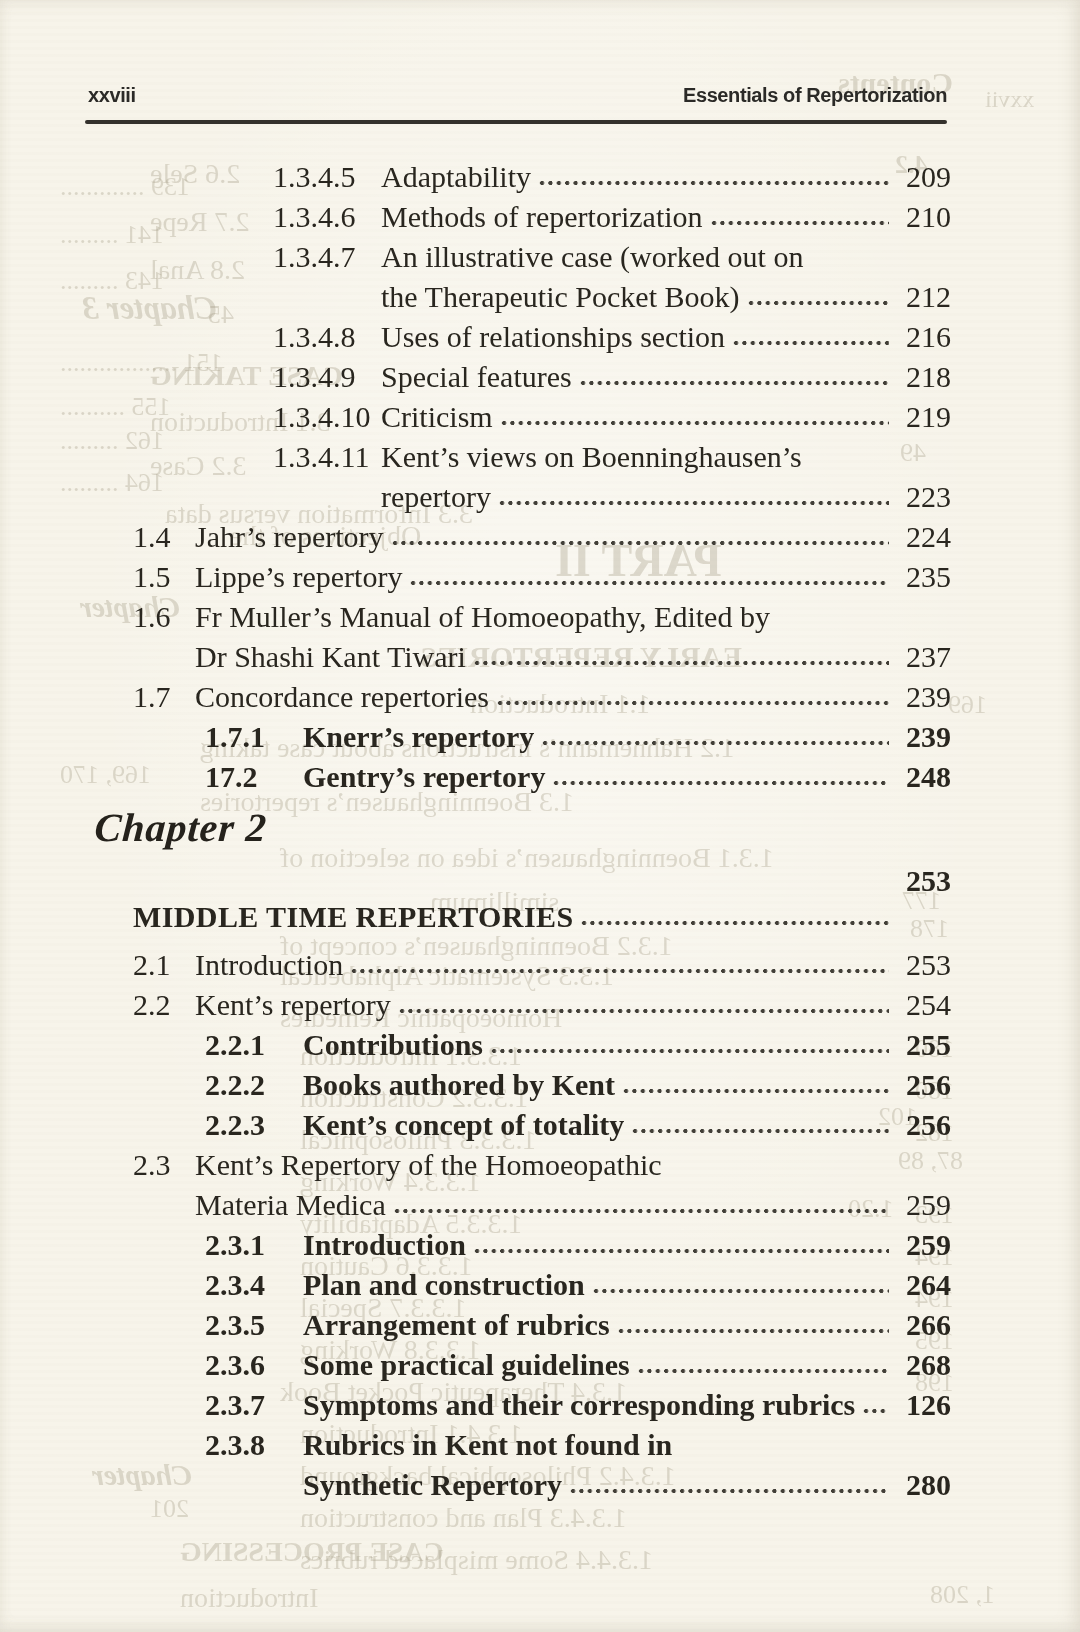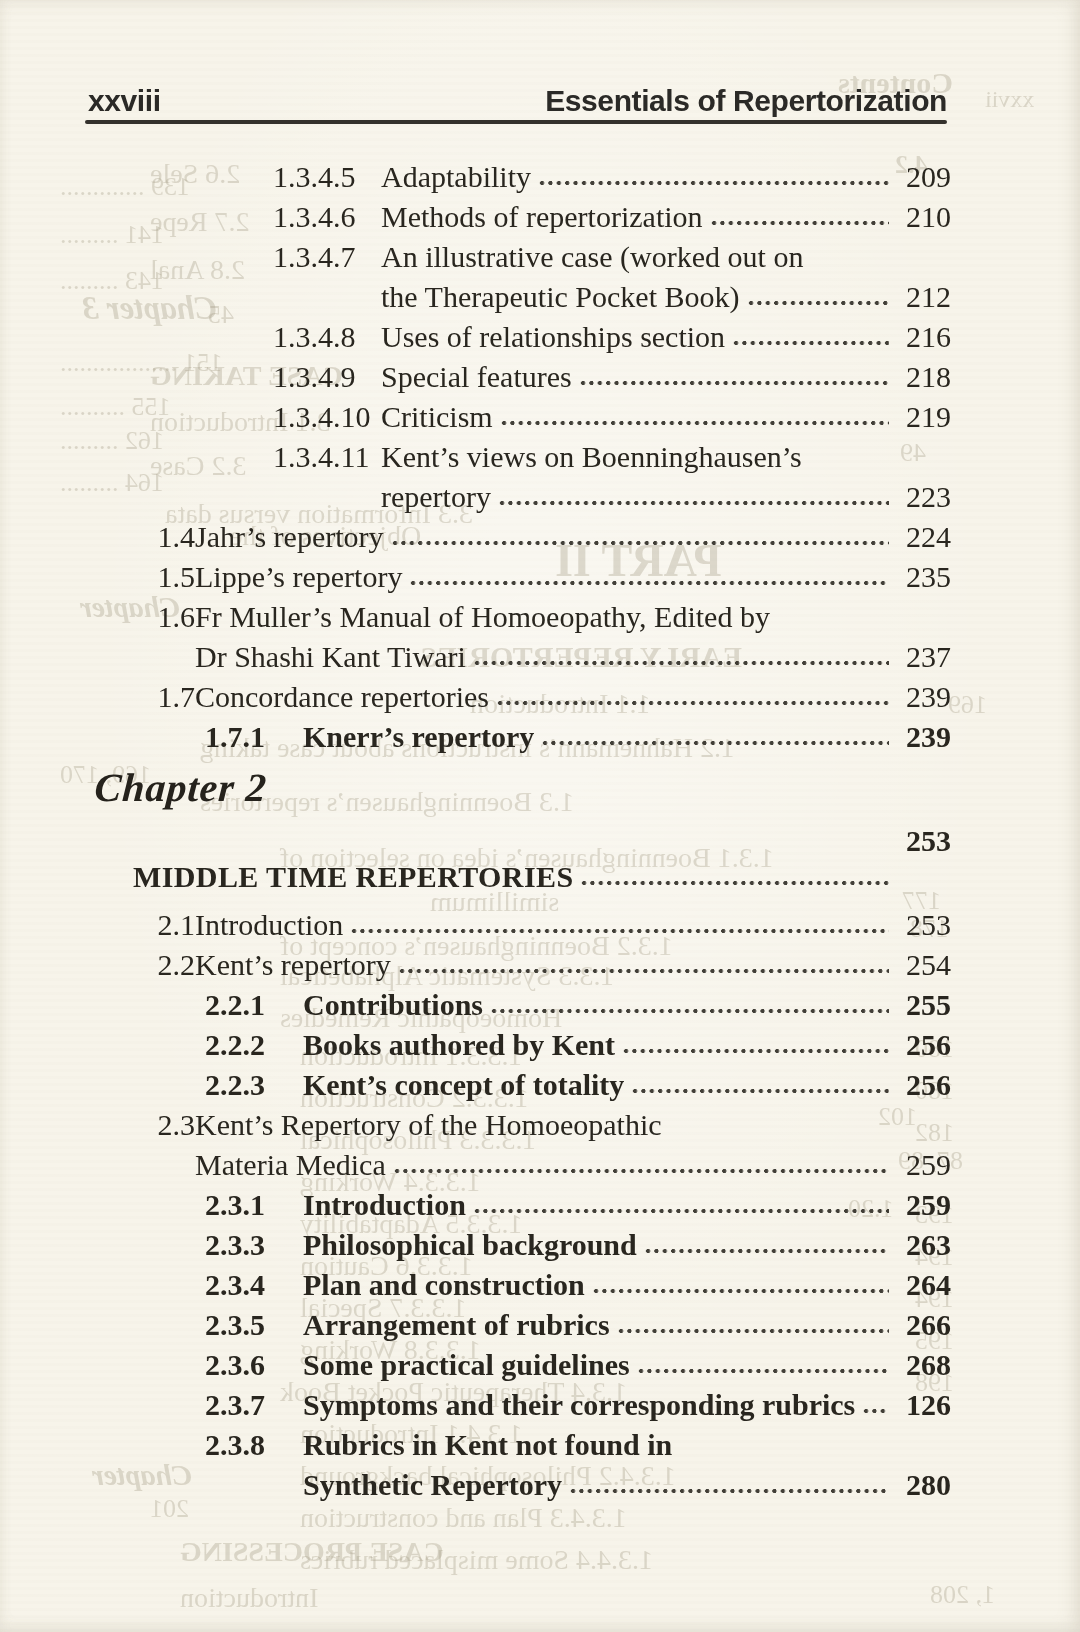--- a/index.html
+++ b/index.html
@@ -20,28 +20,28 @@
     color:#a59d87; opacity:.34;
     transform:scaleX(-1); filter:blur(.4px);
     font-family:"Liberation Serif","DejaVu Serif",serif;
   }
   .bleed.b{font-weight:bold;}
   .bleed.s{font-style:italic;font-weight:bold;}
   
   .hdr{position:absolute; top:84px; left:88px; right:133px; z-index:2;
        display:flex; justify-content:space-between; align-items:flex-start;
        font-family:"Liberation Sans","DejaVu Sans",sans-serif;
-       font-size:30px; font-weight:600; letter-spacing:-.4px; color:#2b2a27;}
+       font-size:20px; font-weight:600; letter-spacing:-.4px; color:#2b2a27;}
   .hdr-rule{position:absolute; top:120px; left:85px; width:862px; height:4px;
        background:#34312c; border-radius:2px; z-index:2;}
   
   .toc{position:absolute; left:133px; top:161px; width:818px; z-index:3; font-size:30px;}
   .row{display:flex; align-items:flex-start; line-height:32px; margin-bottom:8px;}
   .num{flex:0 0 auto; white-space:nowrap;}
-  .l1 .num{width:62px;text-align:right;}
+  .l1 .num{width:62px;}
   .l2{padding-left:72px;font-weight:bold;} .l2 .num{width:98px;}
   .l3{padding-left:140px;} .l3 .num{width:108px;}
   .lines{flex:1 1 auto; min-width:0; display:flex; flex-direction:column;}
   .line{display:flex; align-items:flex-start; line-height:32px;}
   .line + .line{margin-top:8px;}
   .t{white-space:nowrap;}
   .leader{flex:1 1 auto; min-width:14px; align-self:flex-end; height:12px;
       margin:0 2px 4px 7px;
       background-image:radial-gradient(circle at 4px 6px, rgba(41,38,31,.88) 1.9px, rgba(0,0,0,0) 2.3px);
       background-size:8.4px 12px; background-repeat:repeat-x;}
@@ -255,20 +255,30 @@
       <div class="row l2">
         <span class="num">1.7.1</span>
         <div class="lines">
           <div class="line">
             <span class="t">Knerr’s repertory</span>
             <span class="leader"></span>
             <span class="pg">239</span>
           </div>
         </div>
       </div>
+      <div class="row l2">
+        <span class="num">17.2</span>
+        <div class="lines">
+          <div class="line">
+            <span class="t">Gentry’s repertory</span>
+            <span class="leader"></span>
+            <span class="pg">248</span>
+          </div>
+        </div>
+      </div>
       <div class="chapter-script">Chapter 2</div>
       <div class="row part">
         <span class="t">MIDDLE TIME REPERTORIES</span>
         <span class="leader"></span>
         <span class="pg">253</span>
       </div>
       <div class="row l1">
         <span class="num">2.1</span>
         <div class="lines">
           <div class="line">
@@ -335,30 +345,20 @@
         <span class="num">2.3.1</span>
         <div class="lines">
           <div class="line">
             <span class="t">Introduction</span>
             <span class="leader"></span>
             <span class="pg">259</span>
           </div>
         </div>
       </div>
       <div class="row l2">
-        <span class="num">2.3.3</span>
-        <div class="lines">
-          <div class="line">
-            <span class="t">Philosophical background</span>
-            <span class="leader"></span>
-            <span class="pg">263</span>
-          </div>
-        </div>
-      </div>
-      <div class="row l2">
         <span class="num">2.3.4</span>
         <div class="lines">
           <div class="line">
             <span class="t">Plan and construction</span>
             <span class="leader"></span>
             <span class="pg">264</span>
           </div>
         </div>
       </div>
       <div class="row l2">

